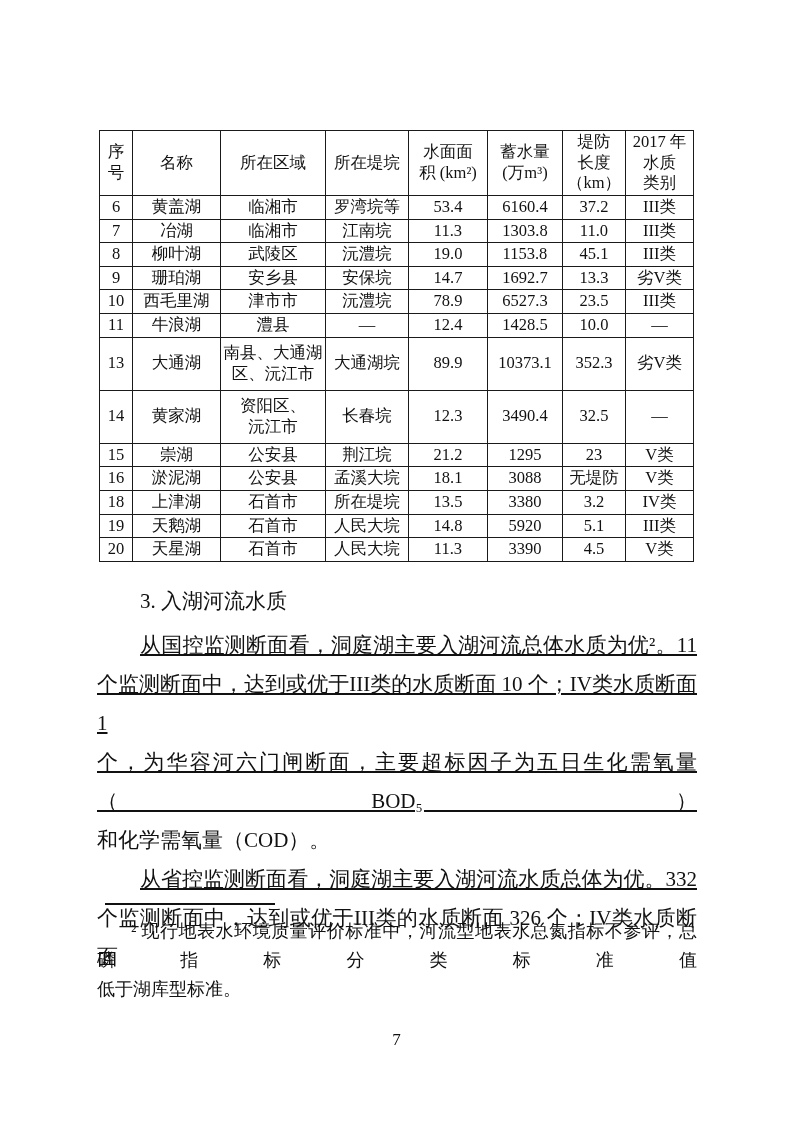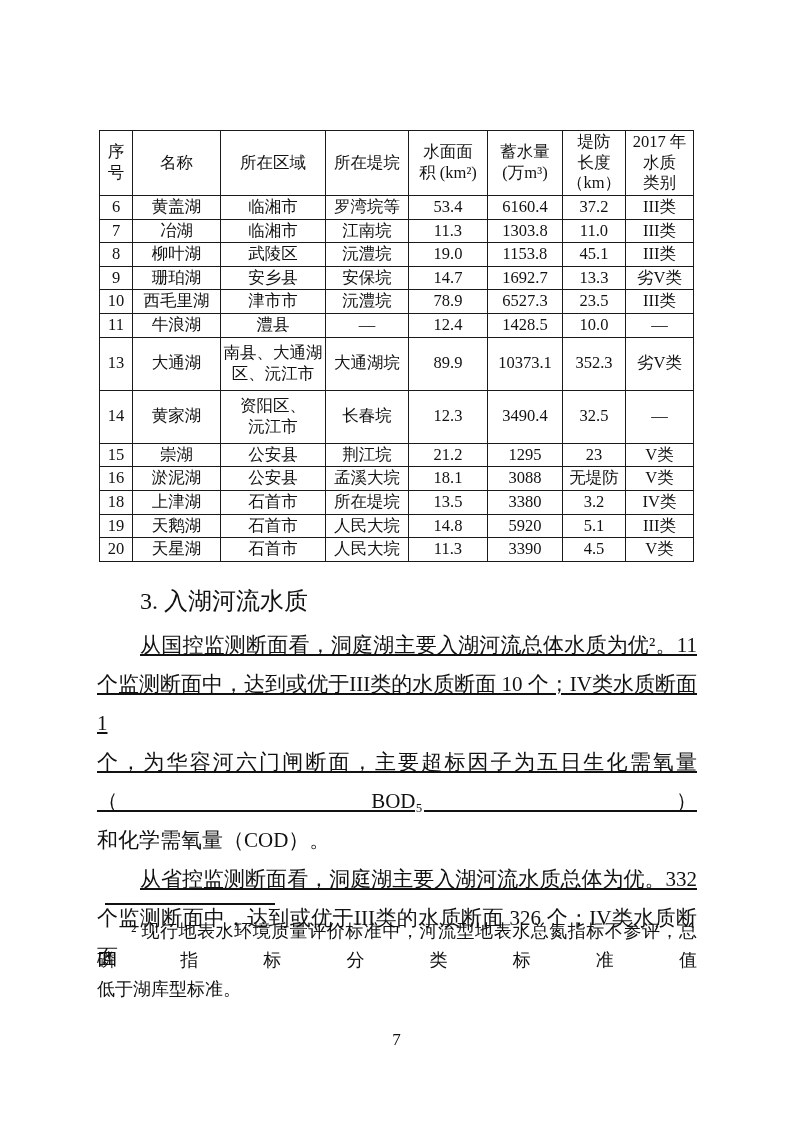--- a/index.html
+++ b/index.html
@@ -29,21 +29,21 @@
     white-space:pre-line;
     font-weight:normal;
     overflow:hidden;
   }
   table.lake-table thead tr{height:61px;}
   table.lake-table tbody tr{height:22px;}
   table.lake-table tbody tr.tall{height:53px;}
   
   .section{position:absolute;left:97px;top:588px;width:600px;}
   .heading{
-    font-size:24px;line-height:27px;
+    font-size:21px;line-height:27px;
     padding-left:43px;
     margin:0 0 11px 0;
     font-weight:normal;
   }
   .para{margin:0;}
   .para .line{
     font-size:21px;line-height:39px;
     text-align:justify;
     text-align-last:left;
     white-space:nowrap;

